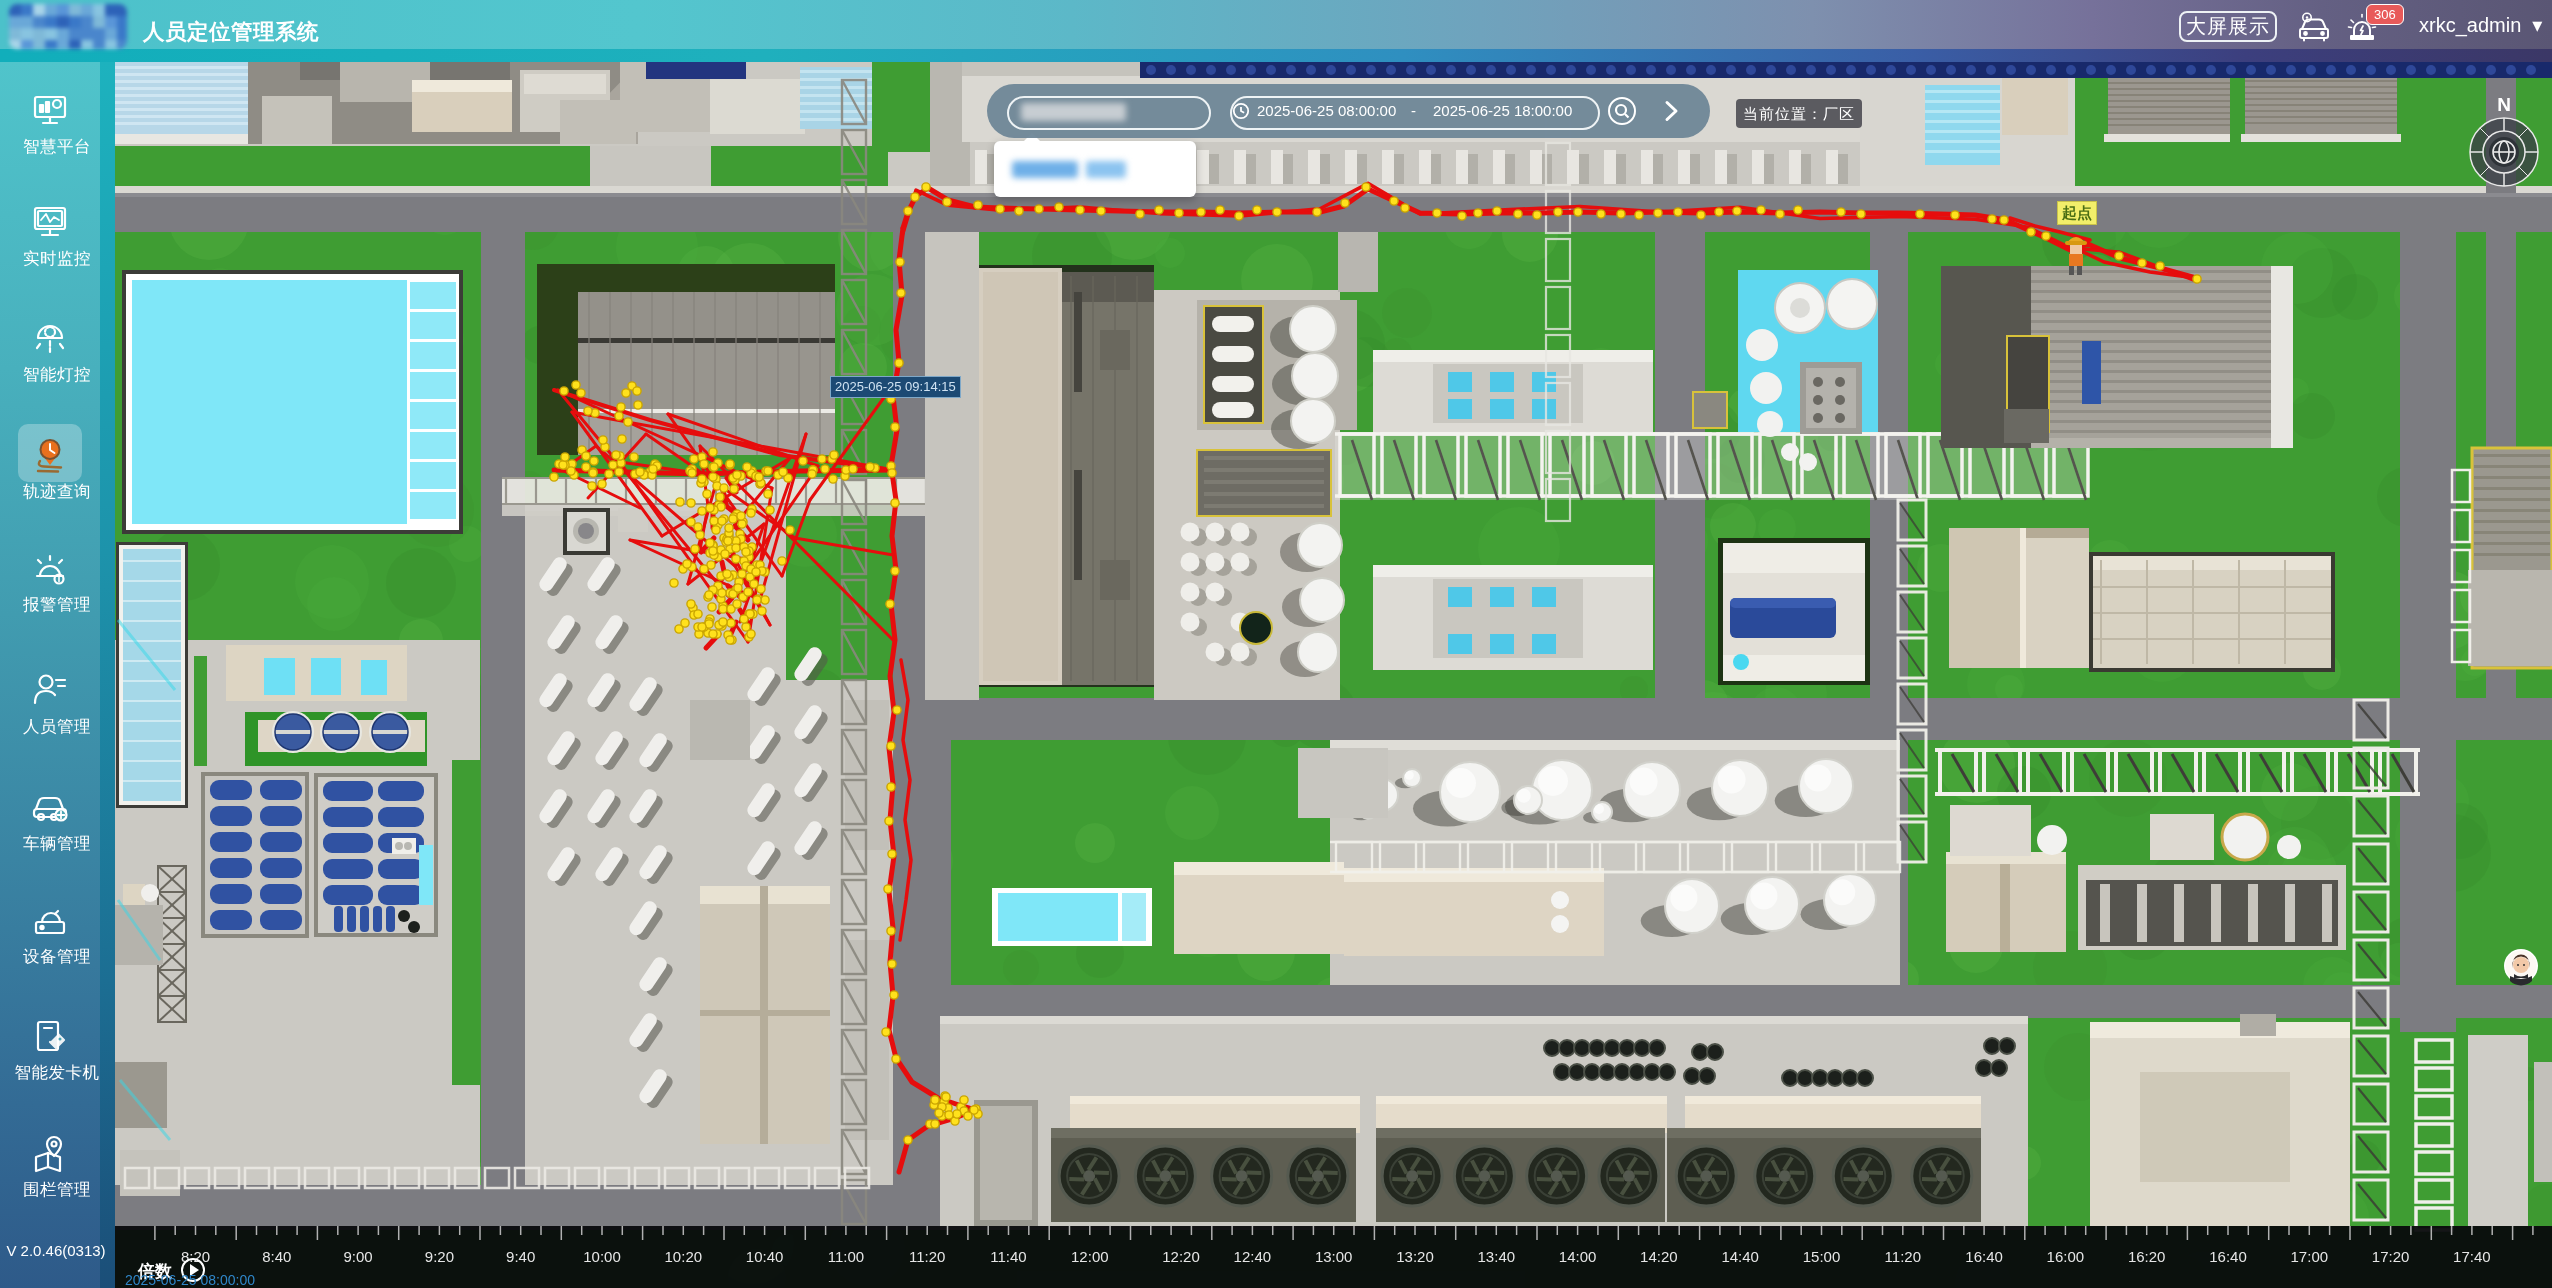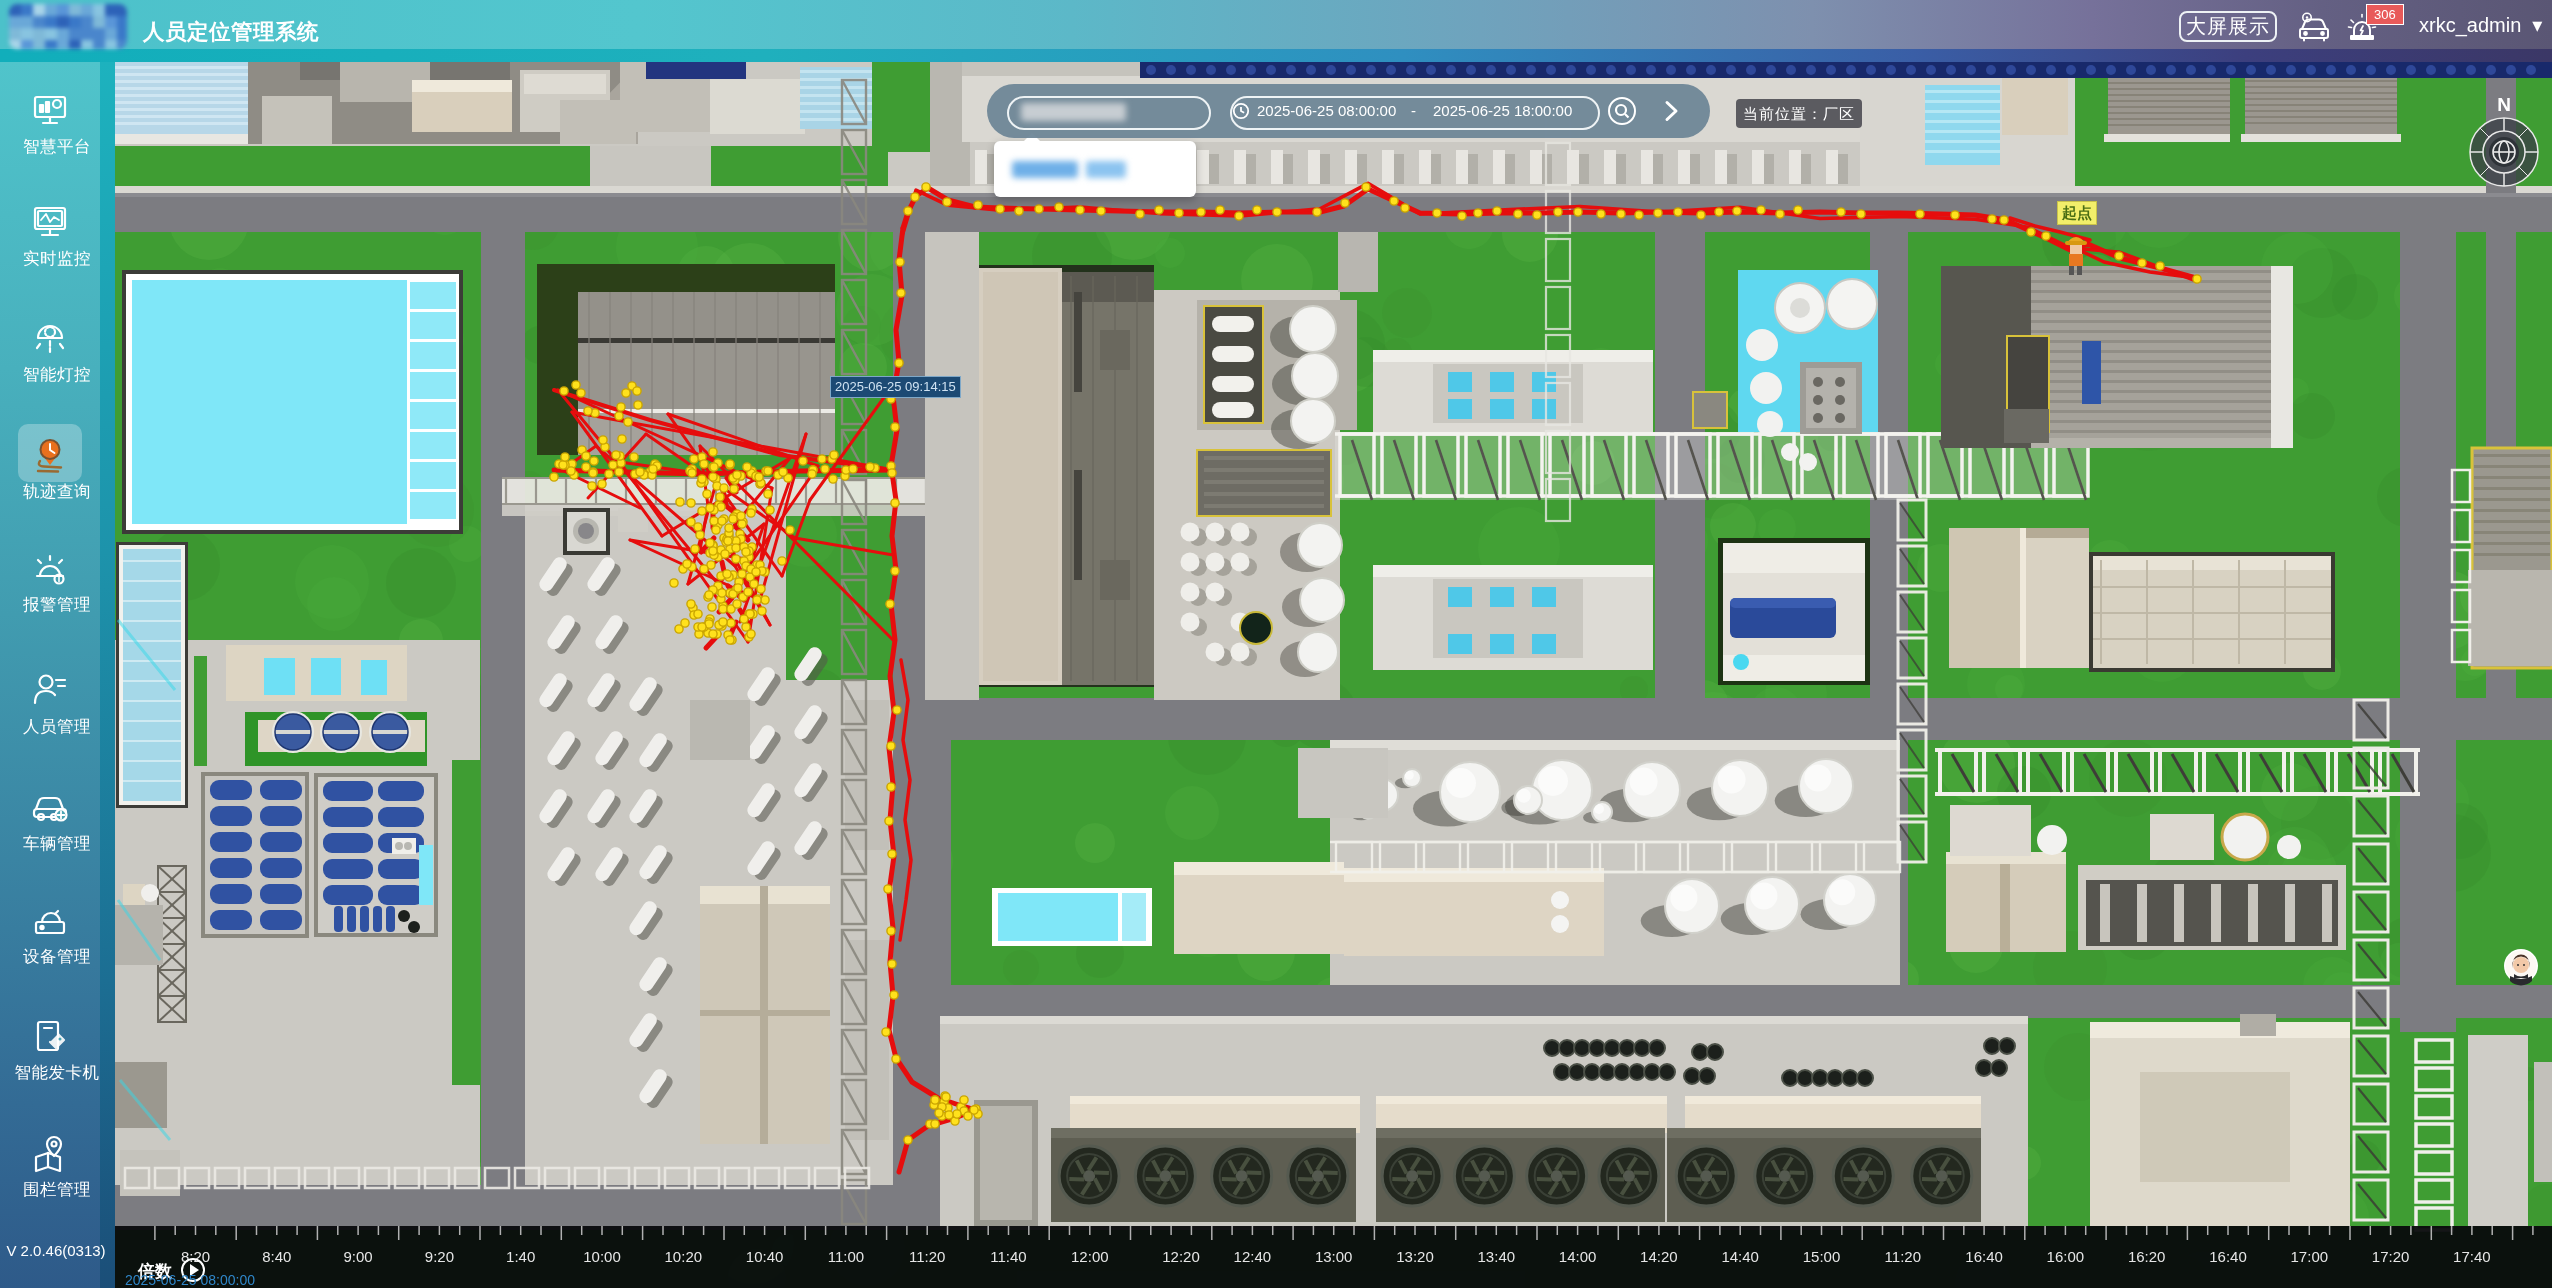--- a/index.html
+++ b/index.html
@@ -11,21 +11,21 @@
     background:linear-gradient(90deg,#4cc1ca 0%,#53c6ce 25%,#5cb8c8 42%,#6fa3bd 58%,#7e90ae 71%,#76719a 82%,#646083 91%,#5a5674 100%);}
   #header .band{position:absolute;left:0;bottom:0;width:100%;height:13px;
     background:linear-gradient(90deg,#11aebb 0%,#1fb0bd 30%,#2f8fc0 55%,#3a5ea6 75%,#3c3f7e 88%,#3b3766 100%);}
   #logo{position:absolute;left:9px;top:4px;width:118px;height:45px;border-radius:8px;overflow:hidden;filter:blur(2px);}
   #logo .r{position:absolute;}
   #htitle{position:absolute;left:143px;top:17px;color:#fff;font-size:21.5px;font-weight:bold;letter-spacing:0.5px;}
   #bigbtn{position:absolute;left:2179px;top:11px;width:94px;height:27px;border:2px solid #eef2f5;border-radius:8px;
     color:#fff;font-size:20px;text-align:center;line-height:27px;letter-spacing:1px;}
   #hdr-user{position:absolute;left:2419px;top:13px;color:#fff;font-size:20px;}
   #badge306{position:absolute;left:2366px;top:4px;background:#e85a5a;border:1px solid #fff;color:#fff;font-size:13px;
-    border-radius:0;padding:0 7px;height:19px;line-height:19px;}
+    border-radius:6px;padding:0 7px;height:19px;line-height:19px;}
   .hicon{position:absolute;top:13px;}
   #sidebar{position:absolute;left:0;top:62px;width:100px;height:1226px;z-index:40;
     background:linear-gradient(180deg,#50c4cb 0%,#48b0bd 25%,#419cb0 45%,#3a84a3 65%,#336b95 85%,#2e5a89 100%);}
   #sidestrip{position:absolute;left:100px;top:62px;width:15px;height:1226px;z-index:39;
     background:linear-gradient(180deg,#1db2be 0%,#1d93ab 40%,#1c6e93 75%,#1b4e78 100%);}
   .mitem{position:absolute;left:0;width:100px;text-align:center;color:#fff;z-index:41;}
   .mitem .lbl{font-size:16.5px;letter-spacing:0.5px;padding-left:14px;}
   .mitem svg{display:block;margin:0 auto 6px auto;}
   #activebox{position:absolute;left:18px;top:424px;width:64px;height:58px;background:rgba(255,255,255,0.28);border-radius:10px;z-index:40;}
   #version{position:absolute;left:0;top:1242px;width:112px;text-align:center;color:#fff;font-weight:normal;font-size:15px;z-index:42;white-space:nowrap;}
@@ -2202,21 +2202,21 @@
       <div class="b1"></div>
       <div class="b2"></div>
     </div>
   <div id="tooltip">2025-06-25 09:14:15</div>
   <div id="qidian">起点</div>
   <div id="timeline">
     <div class="lab" style="left:84.5px">8:20</div>
       <div class="lab" style="left:165.8px">8:40</div>
       <div class="lab" style="left:247.1px">9:00</div>
       <div class="lab" style="left:328.4px">9:20</div>
-      <div class="lab" style="left:409.7px">1:40</div>
+      <div class="lab" style="left:409.7px">9:40</div>
       <div class="lab" style="left:491.0px">10:00</div>
       <div class="lab" style="left:572.3px">10:20</div>
       <div class="lab" style="left:653.6px">10:40</div>
       <div class="lab" style="left:734.9px">11:00</div>
       <div class="lab" style="left:816.2px">11:20</div>
       <div class="lab" style="left:897.5px">11:40</div>
       <div class="lab" style="left:978.8px">12:00</div>
       <div class="lab" style="left:1070px">12:20</div>
       <div class="lab" style="left:1141.4px">12:40</div>
       <div class="lab" style="left:1222.7px">13:00</div>

